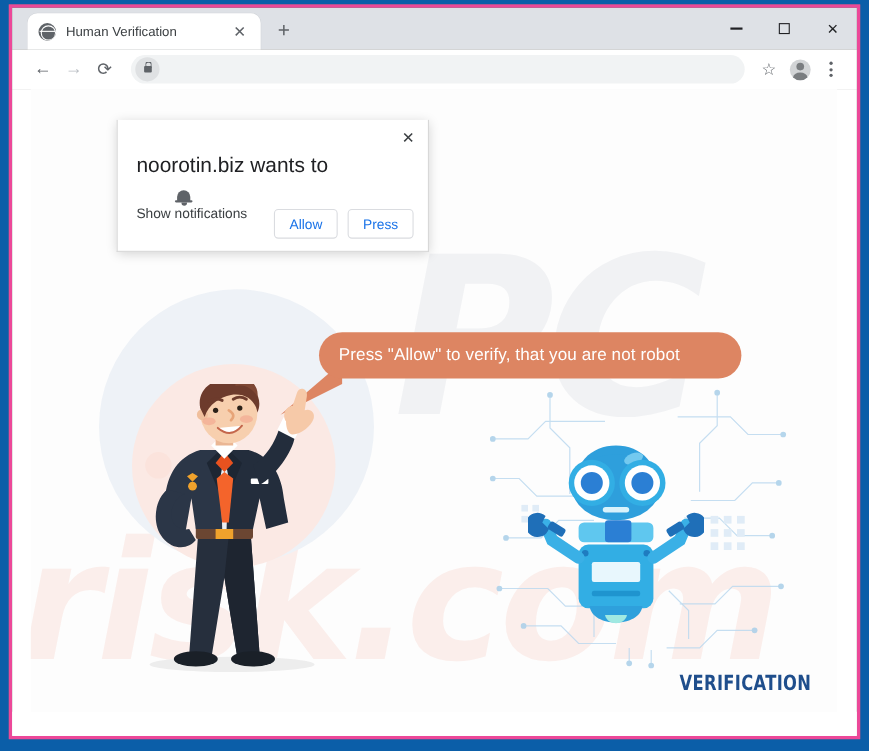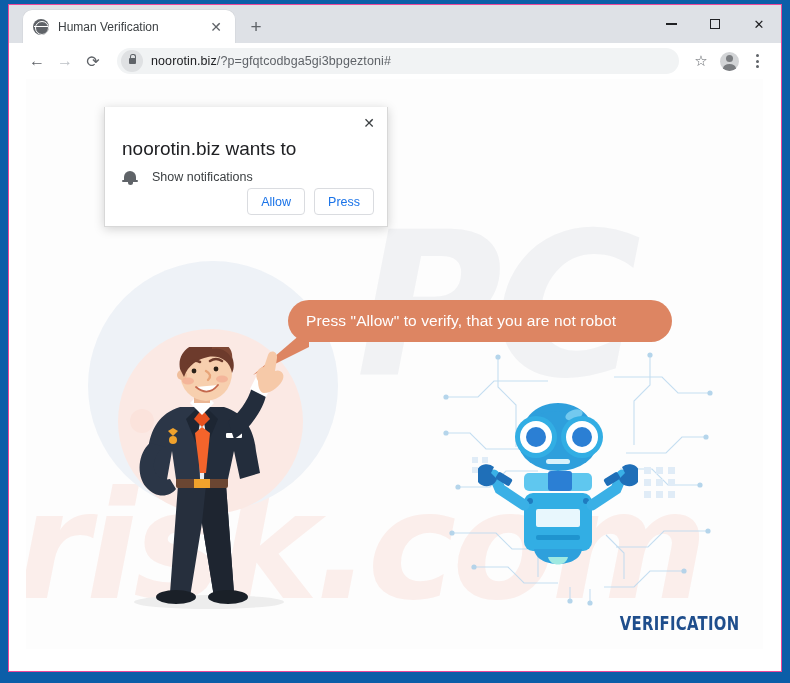--- a/index.html
+++ b/index.html
@@ -7,21 +7,21 @@
     width: 790px; height: 683px;
     font-family: "Liberation Sans", sans-serif;
     background: #0b5ea8;
     overflow: hidden;
   }
   .window {
     position: absolute;
     left: 8px; top: 4px;
     width: 774px; height: 668px;
     background: #737373;
-    border: 1px solid #ec4899;
+    border: 3px solid #ec4899;
     display: flex; flex-direction: column;
     overflow: hidden;
   }
 
   
   .titlebar {
     height: 38px;
     background: #dee1e6;
     position: relative;
     flex: none;
@@ -278,21 +278,21 @@
     width: 24px; height: 24px;
     display: flex; align-items: center; justify-content: center;
     color: #3c4043; font-size: 14px;
   }
   .perm-title {
     position: absolute; left: 17px; top: 31px;
     font-size: 19px; color: #202124;
   }
   .perm-row {
     position: absolute; left: 17px; top: 62px;
-    display: flex; align-items: center;
+    display: flex; align-items: center; flex-direction: column;
   }
   .bell {
     width: 16px; height: 16px; flex: none;
     margin-right: 14px; position: relative;
   }
   .bell::before {
     content:""; position:absolute; left:2px; top:1.5px;
     width:12px; height:10px;
     background:#5f6368;
     border-radius: 6px 6px 1px 1px;
@@ -358,21 +358,20 @@
 
   <div class="toolbar">
     <div class="nav-btn">←</div>
     <div class="nav-btn disabled">→</div>
     <div class="nav-btn">⟳</div>
 
     <div class="omnibox">
       <span class="lock-chip">
           <span class="lock-glyph"></span>
         </span>
-      <span class="url"><span>noorotin.biz</span><span class="path">/?p=gfqtcodbga5gi3bpgeztoni#</span></span>
     </div>
 
     <div class="tb-icon">☆</div>
     <div class="tb-icon">
         <span class="avatar-icon"></span>
       </div>
     <div class="tb-icon">
         <span class="dots">
           <i></i>
           <i></i>

